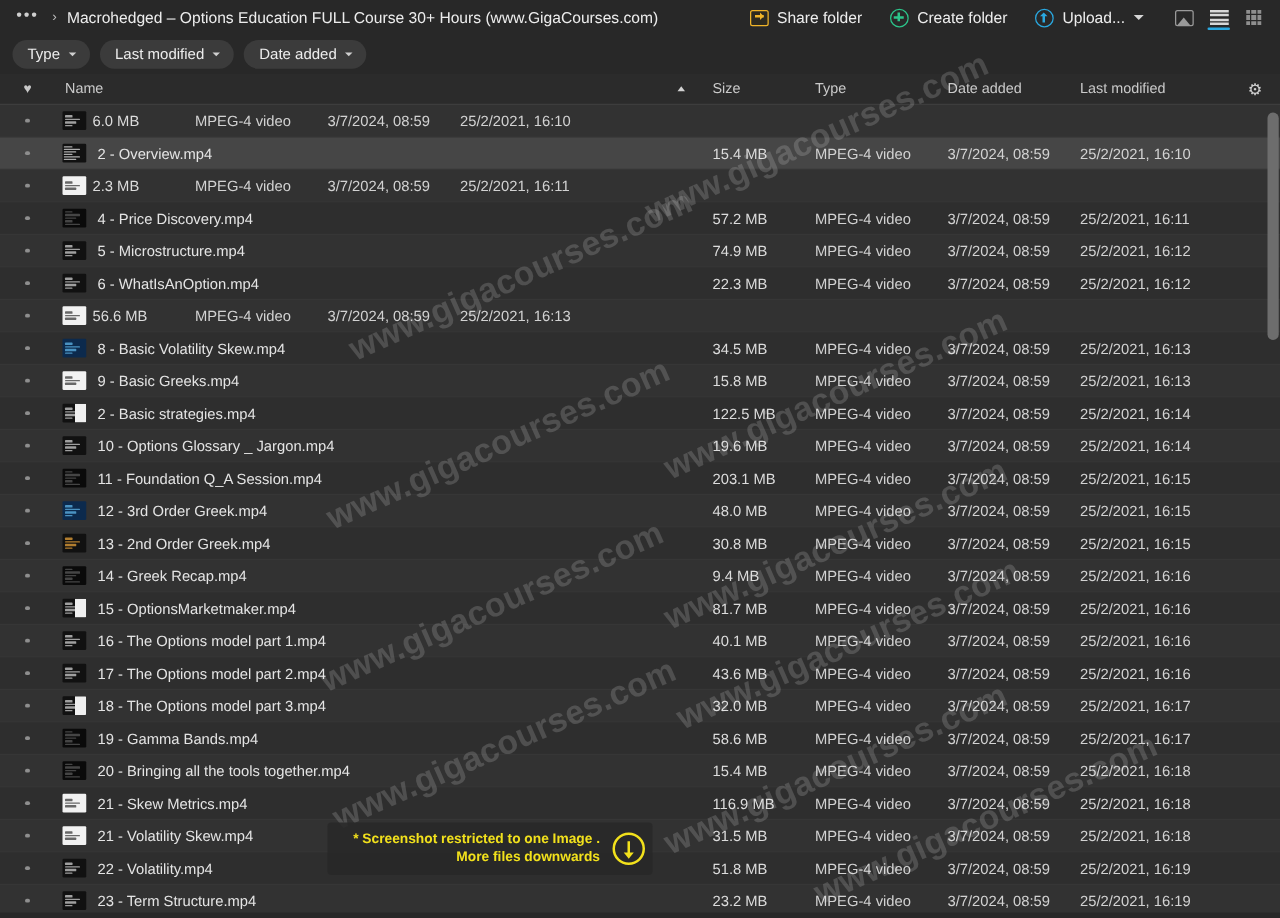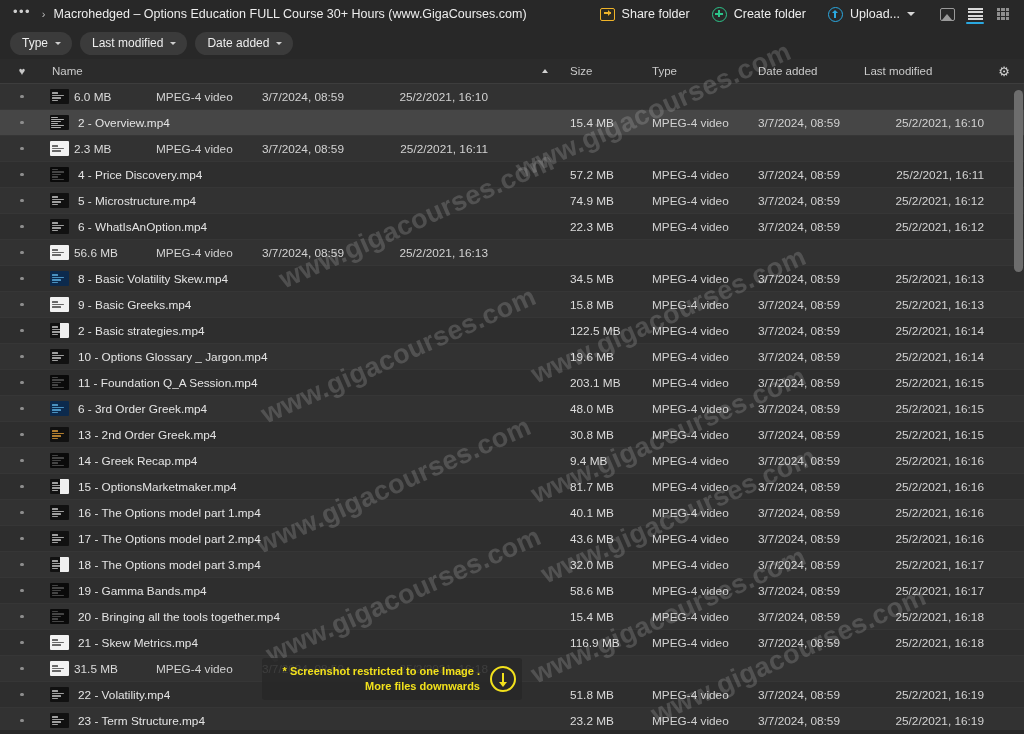--- a/index.html
+++ b/index.html
@@ -161,21 +161,21 @@
   .thumb.amber i { background: #e8a33a; }
   .thumb.dark { background: #0a0a0a; }
   .thumb.dark i { background: #5a5a5a; }
   .thumb.bright { background: #f2f2f2; }
   .thumb.bright i { background: #3a3a3a; }
 
   .cell-name { flex: 1 1 auto; padding-left: 4px; white-space: nowrap; overflow: hidden; text-overflow: ellipsis; }
   .cell-size { width: 82px; color: #dcdcdc; }
   .cell-type { width: 106px; color: #d2d2d2; }
   .cell-added { width: 106px; color: #d2d2d2; }
-  .cell-mod { width: 120px; color: #d2d2d2; text-align: right; }
+  .cell-mod { width: 120px; color: #d2d2d2; }
   .cell-tail { width: 40px; }
 
   
   .wm-layer { position: absolute; inset: 0; pointer-events: none; overflow: hidden; z-index: 5; }
   .wm {
     position: absolute;
     font-family: "Liberation Sans", sans-serif;
     font-size: 27px; font-weight: 700;
     color: rgba(255,255,255,0.16);
     transform: rotate(-24deg);
@@ -542,21 +542,21 @@
           <span class="dot"></span>
         </div>
         <div class="cell-icon">
           <span class="thumb blue">
             <i style="width: 45%;"></i>
             <i style="width: 82%;"></i>
             <i style="width: 64%;"></i>
             <i style="width: 46%;"></i>
           </span>
         </div>
-        <div class="cell-name">6 - 3rd Order Greek.mp4</div>
+        <div class="cell-name">12 - 3rd Order Greek.mp4</div>
         <div class="cell-size">48.0 MB</div>
         <div class="cell-type">MPEG-4 video</div>
         <div class="cell-added">3/7/2024, 08:59</div>
         <div class="cell-mod">25/2/2021, 16:15</div>
         <div class="cell-tail"></div>
       </div>
       <div class="row plain">
         <div class="cell-dot">
           <span class="dot"></span>
         </div>
@@ -733,20 +733,21 @@
         <div class="cell-dot">
           <span class="dot"></span>
         </div>
         <div class="cell-icon">
           <span class="thumb bright">
             <i style="width: 45%;"></i>
             <i style="width: 82%;"></i>
             <i style="width: 64%;"></i>
           </span>
         </div>
+        <div class="cell-name">21 - Volatility Skew.mp4</div>
         <div class="cell-size">31.5 MB</div>
         <div class="cell-type">MPEG-4 video</div>
         <div class="cell-added">3/7/2024, 08:59</div>
         <div class="cell-mod">25/2/2021, 16:18</div>
         <div class="cell-tail"></div>
       </div>
       <div class="row plain">
         <div class="cell-dot">
           <span class="dot"></span>
         </div>

